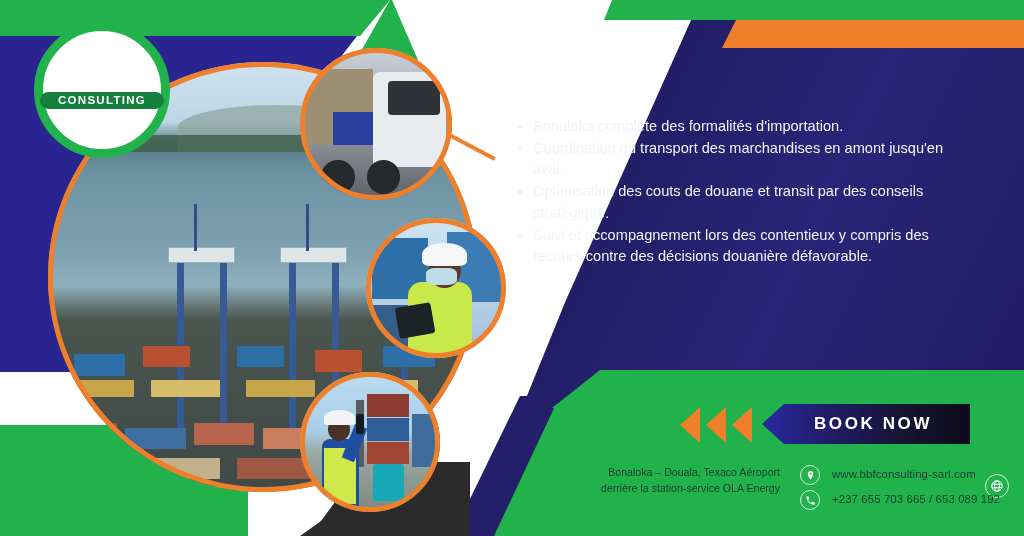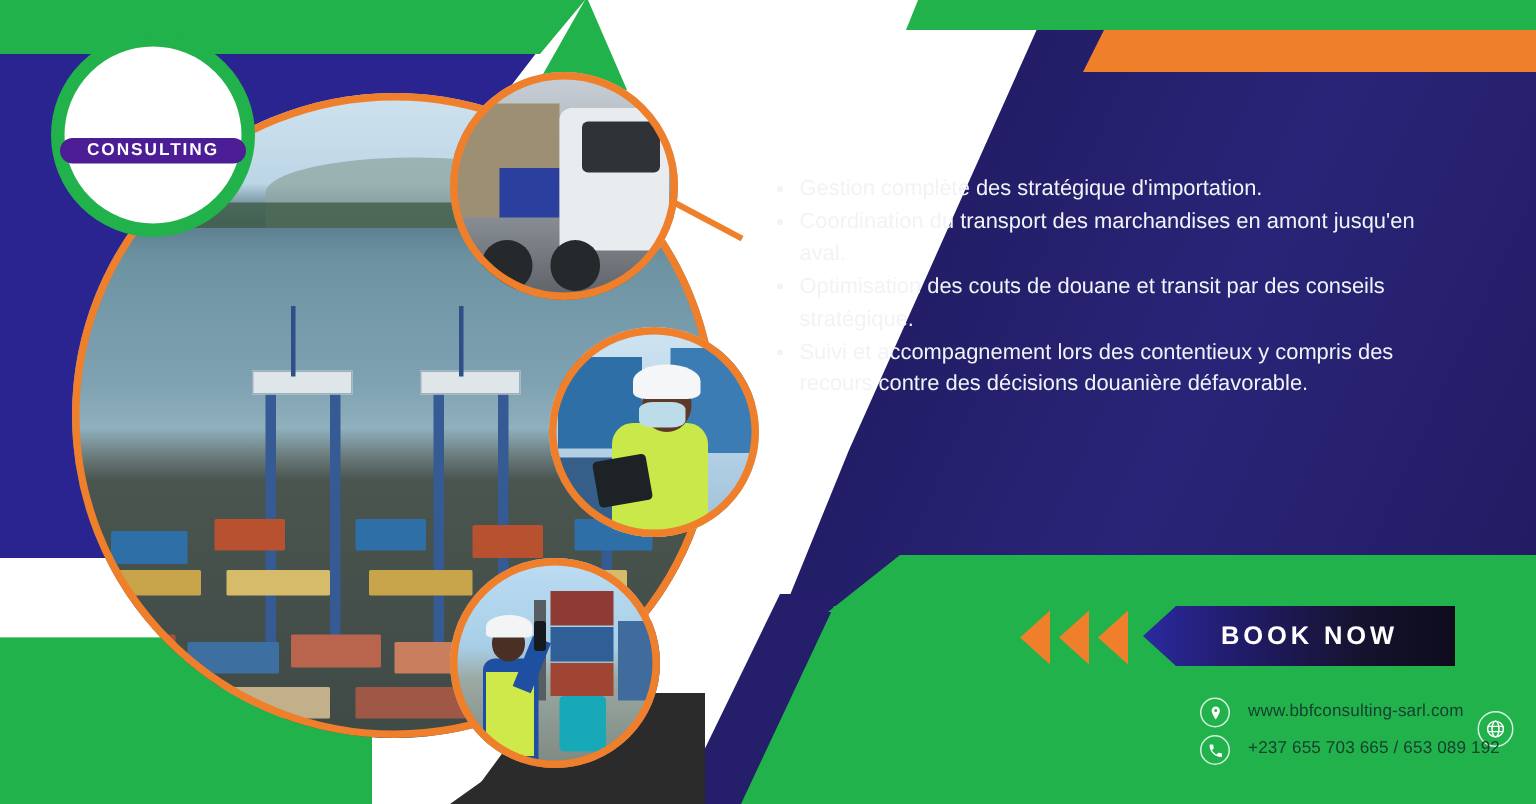--- a/index.html
+++ b/index.html
@@ -115,21 +115,21 @@
   .r-radio{position:absolute;left:40%;top:30%;width:6%;height:14%;background:#161a1e;border-radius:2px;}
   .r-truck{position:absolute;left:52%;top:66%;width:22%;height:26%;background:#17a9b8;border-radius:3px;}
 
   
   #logo-circle{position:absolute;left:34px;top:22px;width:136px;height:136px;border-radius:50%;
     background:#ffffff;border:9px solid #22b24c;box-sizing:border-box;
     display:flex;flex-direction:column;align-items:center;justify-content:center;}
   .logo-row{display:flex;align-items:center;justify-content:center;gap:1px;margin-top:4px;}
   .logo-mark{position:relative;width:32px;height:34px;}
   .logo-bbf{font-size:27px;font-weight:bold;color:#3f4b53;letter-spacing:-.5px;line-height:1;}
-  .logo-pill{margin-top:21px;background:#4c1d95;color:#ffffff;font-size:11.5px;font-weight:bold;
+  .logo-pill{margin-top:21px;background:#15803d;color:#ffffff;font-size:11.5px;font-weight:bold;
     letter-spacing:1.3px;border-radius:10px;padding:2px 18px 3px;}
 
   
   #headline{position:absolute;left:516px;top:40px;width:480px;color:#ffffff;
     font-size:37px;font-weight:bold;letter-spacing:1.2px;line-height:1.05;}
   #bullets{position:absolute;left:516px;top:116px;width:460px;color:#f2f3f7;
     font-size:14.6px;line-height:1.45;}
   #bullets ul{margin:0;padding-left:17px;}
   #bullets li{margin-bottom:1px;}
 
@@ -276,37 +276,38 @@
   </div>
   <div class="ring-border" id="radio-ring"></div>
 
   <div id="logo-circle">
     <div class="logo-pill">CONSULTING</div>
   </div>
 
 
   <div id="bullets">
     <ul>
-      <li>Gestion complète des stratégique d'importation.</li>
+      <li>Bonaloka complète des formalités d'importation.</li>
       <li>Coordination du transport des marchandises en amont jusqu'en aval.</li>
       <li>Optimisation des couts de douane et transit par des conseils stratégique.</li>
       <li>Suivi et accompagnement lors des contentieux y compris des recours contre des décisions douanière défavorable.</li>
     </ul>
   </div>
 
   <div id="cta">
     <span class="chev" id="chev1"></span>
     <span class="chev" id="chev2"></span>
     <span class="chev" id="chev3"></span>
     <div id="book-btn">
       <span id="book-label">BOOK NOW</span>
     </div>
   </div>
 
   <div id="footer">
+    <div id="address">Bonaloka – Douala, Texaco Aéroport derrière la station-service OLA Energy</div>
 
     <span class="f-icon" id="pin-icon">
       <svg viewBox="0 0 24 24" fill="#ffffff">
           <path d="M12 2C8.7 2 6 4.7 6 8c0 4.5 6 13 6 13s6-8.5 6-13c0-3.3-2.7-6-6-6zm0 8.2A2.2 2.2 0 1 1 12 5.8a2.2 2.2 0 0 1 0 4.4z"></path>
         </svg>
     </span>
     <span class="f-icon" id="phone-icon">
       <svg viewBox="0 0 24 24" fill="#ffffff">
           <path d="M6.6 10.8c1.4 2.8 3.8 5.1 6.6 6.6l2.2-2.2c.3-.3.7-.4 1-.2 1.2.4 2.4.6 3.6.6.6 0 1 .4 1 1V20c0 .6-.4 1-1 1C10.6 21 3 13.4 3 4c0-.6.4-1 1-1h3.5c.6 0 1 .4 1 1 0 1.3.2 2.5.6 3.6.1.4 0 .8-.2 1l-2.3 2.2z"></path>
         </svg>

